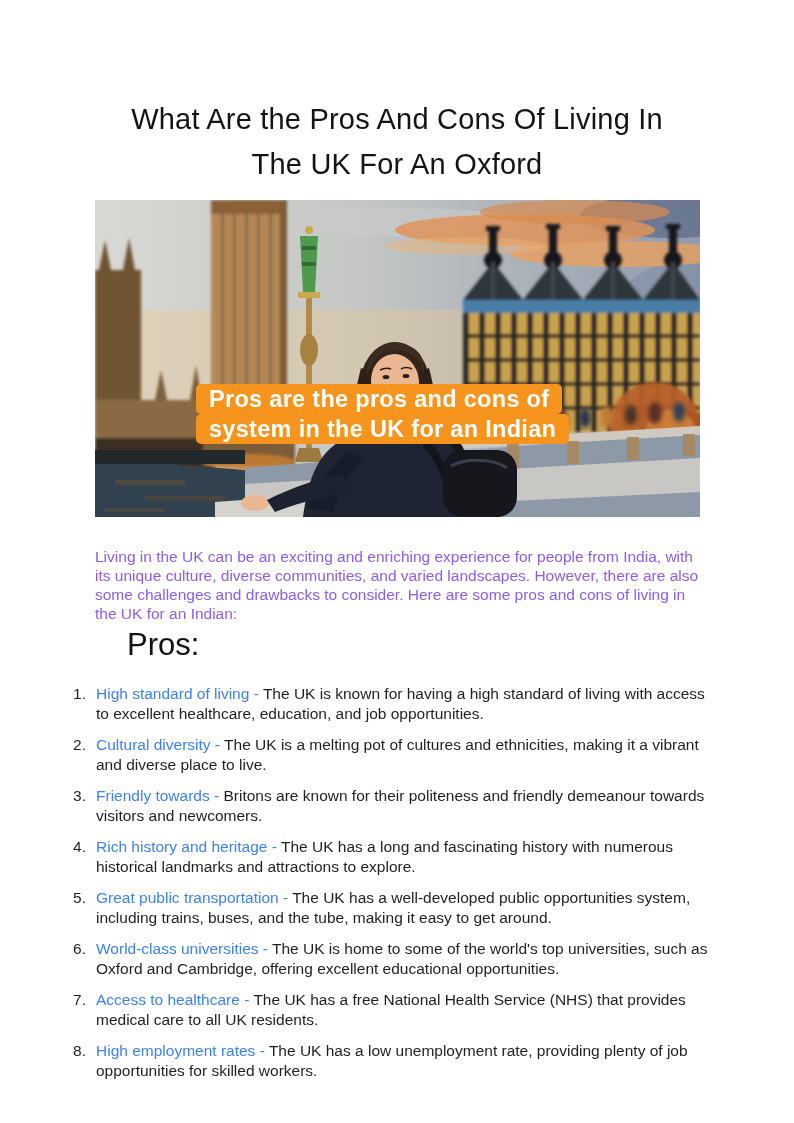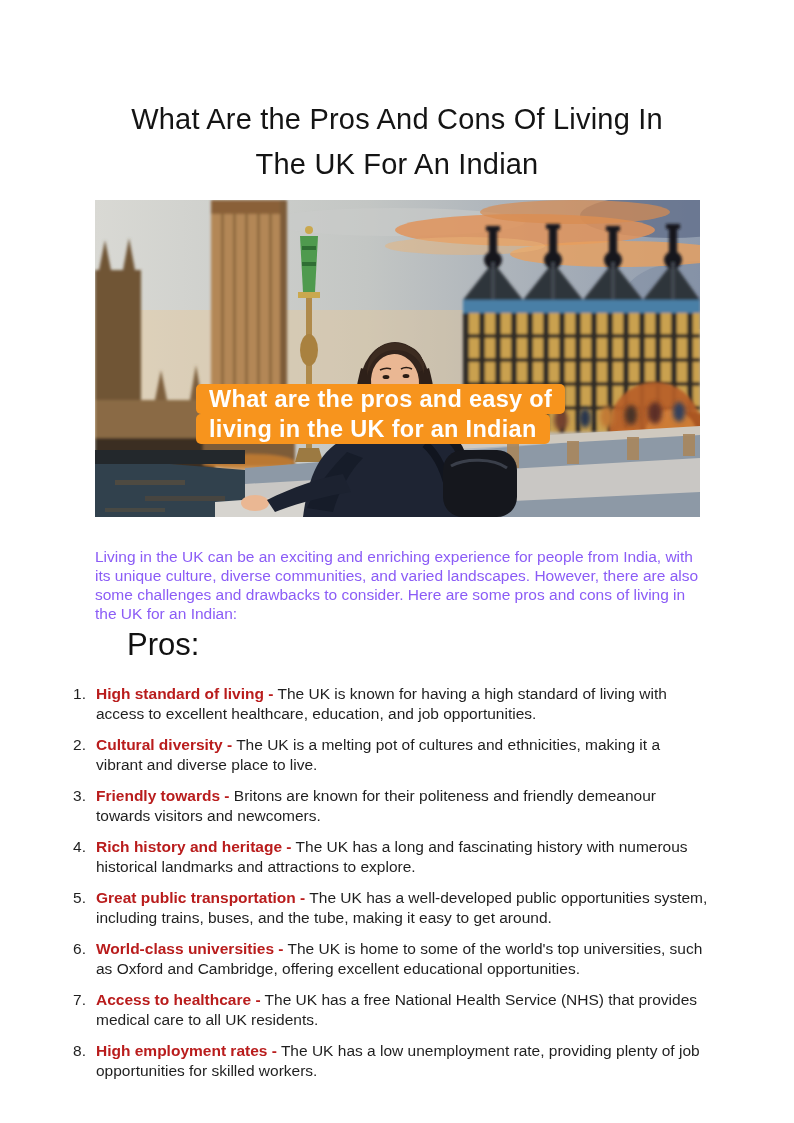--- a/index.html
+++ b/index.html
@@ -44,30 +44,30 @@
   
   .pros-list{position:absolute;left:70px;top:684px;width:640px;}
   .pros-list ol{list-style:none;margin:0;padding:0;counter-reset:li;}
   .pros-list li{
     counter-increment:li;position:relative;padding-left:26px;
     margin-bottom:11px;font-size:15.5px;line-height:20px;color:#1f1f1f;
   }
   .pros-list li::before{
     content:counter(li) ".";position:absolute;left:3px;top:0;
   }
-  .pros-list b{font-weight:700;color:#b91c1c;}
+  .pros-list b{font-weight:400;color:#3b82f6;}
 </style>
 </head>
 <body>
 
 <div class="page">
 
   <div class="doc-title">
     <div>What Are the Pros And Cons Of Living In</div>
-    <div>The UK For An Indian</div>
+    <div>The UK For An Oxford</div>
   </div>
 
   <div class="hero">
     <svg viewBox="0 0 605 317" preserveAspectRatio="none">
       <defs>
         <linearGradient id="sky" x1="0" y1="0" x2="1" y2="0">
           <stop offset="0" stop-color="#d9d9d4"></stop>
           <stop offset="0.45" stop-color="#c3c6c4"></stop>
           <stop offset="1" stop-color="#8f9bae"></stop>
         </linearGradient>
@@ -244,22 +244,22 @@
       </g>
 
       <g>
         <path d="M332,238 C348,232 360,238 366,254" stroke="#15171d" stroke-width="9" fill="none"></path>
         <rect x="348" y="250" width="74" height="67" rx="20" fill="#15171d"></rect>
         <path d="M356,266 C370,258 398,258 412,268" stroke="#3a3f4a" stroke-width="3" fill="none"></path>
       </g>
     </svg>
 
     <div class="hero-overlay">
-      <span class="banner-line">What are the pros and easy of</span>
-      <span class="banner-line">living in the UK for an Indian</span>
+      <span class="banner-line">Pros are the pros and cons of</span>
+      <span class="banner-line">system in the UK for an Indian</span>
     </div>
   </div>
 
   <p class="intro">Living in the UK can be an exciting and enriching experience for people from India, with its unique culture, diverse communities, and varied landscapes. However, there are also some challenges and drawbacks to consider. Here are some pros and cons of living in the UK for an Indian:</p>
 
   <div class="pros-heading">Pros:</div>
 
   <div class="pros-list">
     <ol>
       <li><b>High standard of living -</b> <span>The UK is known for having a high standard of living with access to excellent healthcare, education, and job opportunities.</span></li>

